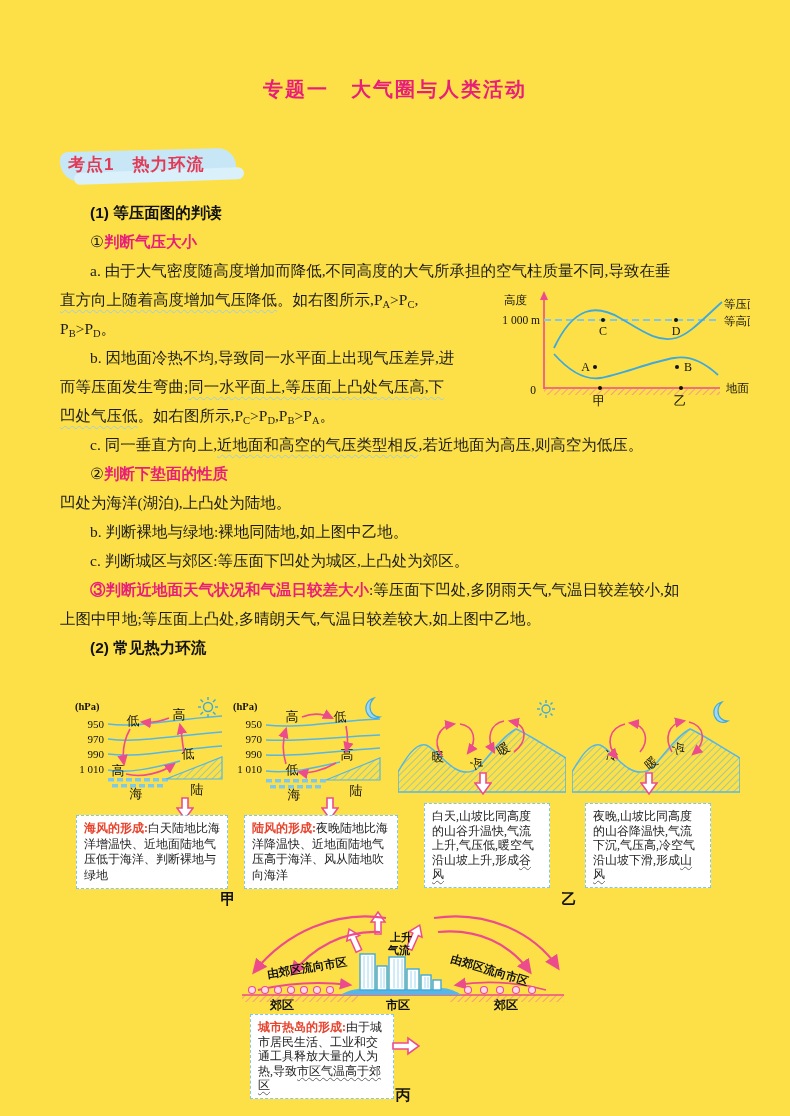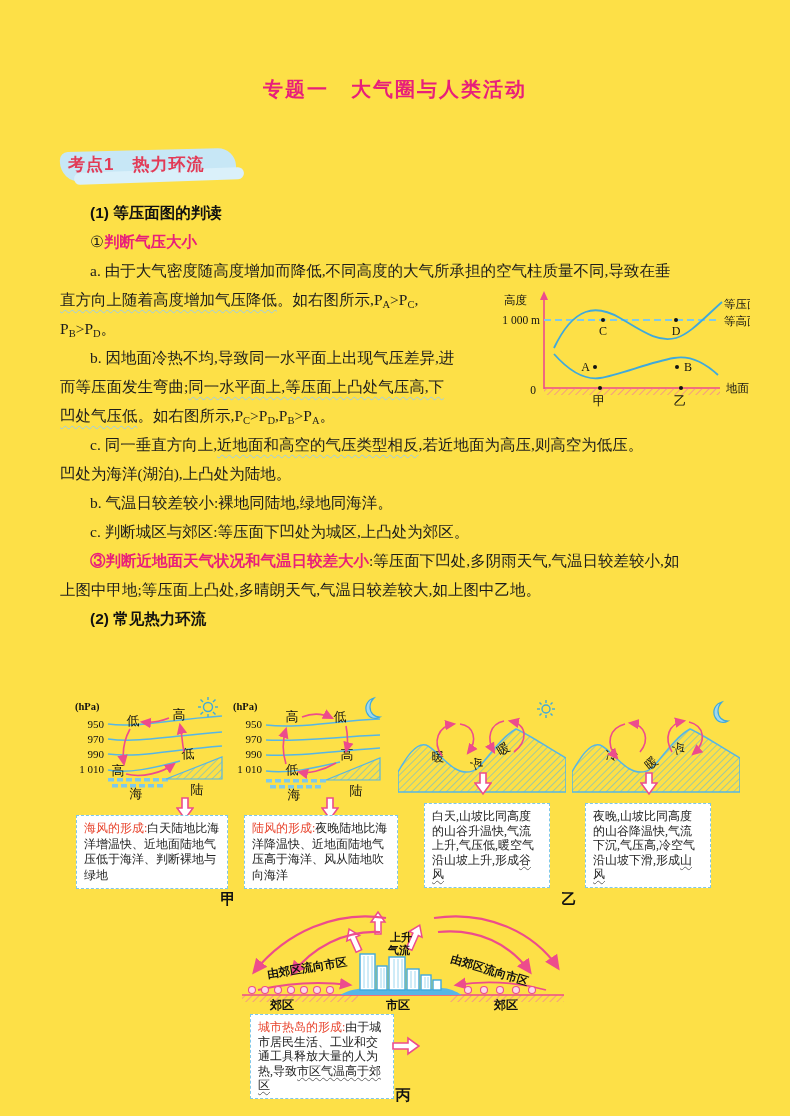--- a/index.html
+++ b/index.html
@@ -24,21 +24,21 @@
   .hd{font-family:"Liberation Sans",sans-serif;font-weight:bold;color:#111;}
   .mg{font-family:"Liberation Sans",sans-serif;font-weight:bold;color:#e81f7a;}
   .wavy{text-decoration:underline;text-decoration-style:wavy;text-decoration-color:#9ccdea;
         text-decoration-thickness:1px;text-underline-offset:4px;}
   .wavyd{text-decoration:underline;text-decoration-style:wavy;text-decoration-color:#666;
         text-decoration-thickness:1px;text-underline-offset:2px;}
   .sb{font-size:10.5px;vertical-align:-3px;}
   
   .dbox{position:absolute;border:1.6px dashed #7fc8ea;background:#fff;padding:5px 7px;
         font-size:12px;line-height:15.5px;color:#222;}
-  .dbox .rt{color:#e8442d;font-weight:normal;}
+  .dbox .rt{color:#e8442d;font-weight:bold;}
   .small{font-size:12px;line-height:14.5px;}
   .figlabel{position:absolute;text-align:center;font-family:"Liberation Sans",sans-serif;
         font-weight:bold;font-size:15px;color:#111;}
   
   text{font-family:"Liberation Serif",serif;fill:#111;}
   .t10{font-size:10.5px;} .t11{font-size:11px;} .t115{font-size:11.5px;}
   .t12{font-size:12px;} .t125{font-size:12.5px;} .t13{font-size:13px;}
   .bold{font-weight:bold;}
 </style>
 </head>
@@ -71,22 +71,23 @@
   <div id="text" class="abs">
     <div class="ln ind hd">(1) 等压面图的判读</div>
     <div class="ln ind"><span>①</span><span class="mg">判断气压大小</span></div>
     <div class="ln ind">a. 由于大气密度随高度增加而降低,不同高度的大气所承担的空气柱质量不同,导致在垂</div>
     <div class="ln"><span class="wavy">直方向上随着高度增加气压降低</span><span>。如右图所示,P</span><span class="sb">A</span><span>&gt;P</span><span class="sb">C</span><span>,</span></div>
     <div class="ln"><span>P</span><span class="sb">B</span><span>&gt;P</span><span class="sb">D</span><span>。</span></div>
     <div class="ln ind">b. 因地面冷热不均,导致同一水平面上出现气压差异,进</div>
     <div class="ln"><span>而等压面发生弯曲;</span><span class="wavy">同一水平面上,等压面上凸处气压高,下</span></div>
     <div class="ln"><span class="wavy">凹处气压低</span><span>。如右图所示,P</span><span class="sb">C</span><span>&gt;P</span><span class="sb">D</span><span>,P</span><span class="sb">B</span><span>&gt;P</span><span class="sb">A</span><span>。</span></div>
     <div class="ln ind"><span>c. 同一垂直方向上,</span><span class="wavy">近地面和高空的气压类型相反</span><span>,若近地面为高压,则高空为低压。</span></div>
+    <div class="ln ind"><span>②</span><span class="mg">判断下垫面的性质</span></div>
     <div class="ln">凹处为海洋(湖泊),上凸处为陆地。</div>
-    <div class="ln ind">b. 气温日较差较小:裸地同陆地,绿地同海洋。</div>
+    <div class="ln ind">b. 判断裸地与绿地:裸地同陆地,如上图中乙地。</div>
     <div class="ln ind">c. 判断城区与郊区:等压面下凹处为城区,上凸处为郊区。</div>
     <div class="ln ind"><span class="mg">③判断近地面天气状况和气温日较差大小</span><span>:等压面下凹处,多阴雨天气,气温日较差较小,如</span></div>
     <div class="ln">上图中甲地;等压面上凸处,多晴朗天气,气温日较差较大,如上图中乙地。</div>
     <div class="ln ind hd">(2) 常见热力环流</div>
   </div>
 
   <svg class="abs" style="left:498px;top:288px" width="252" height="120" viewBox="0 0 252 120">
     <text x="6" y="16" class="t115">高度</text>
     <line x1="46" y1="10" x2="46" y2="101" stroke="#ed4c8c" stroke-width="1.6"></line>
     <path d="M46,3 L42,12 L50,12 Z" fill="#ed4c8c"></path>

